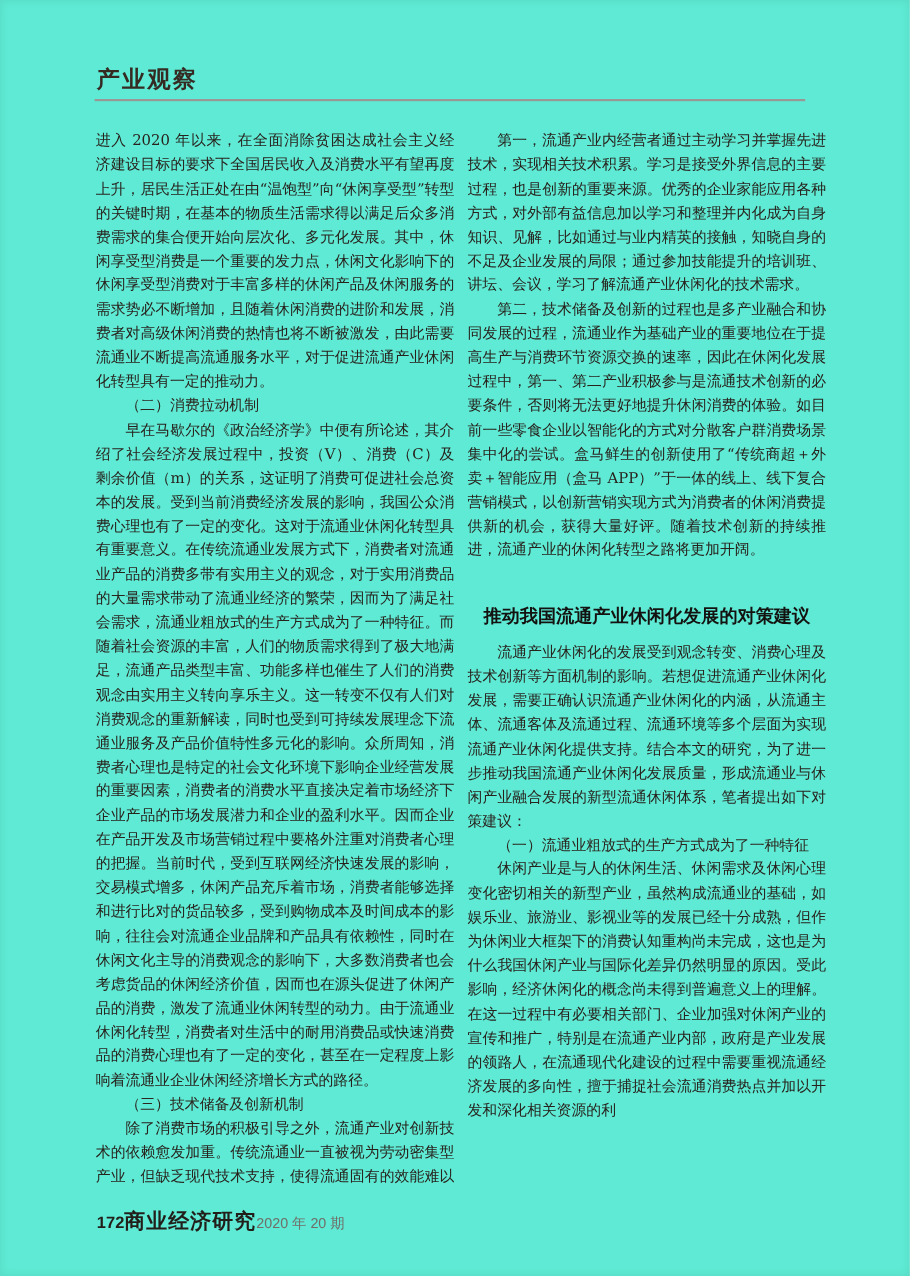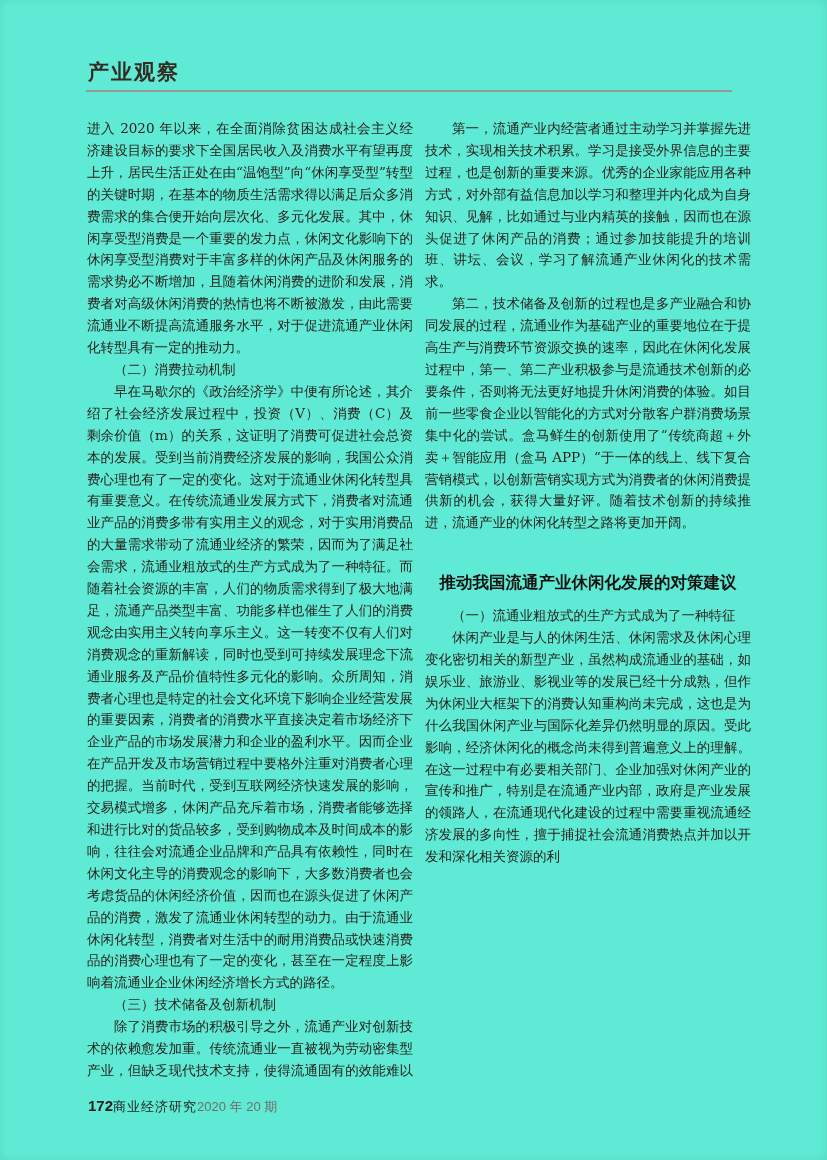--- a/index.html
+++ b/index.html
@@ -50,21 +50,21 @@
     font-family: "Liberation Sans", "DejaVu Sans", sans-serif;
     font-weight: bold; font-size: 16.5px; line-height: 24px;
     text-align: center; color: #141210;
   }
   .footer {
     position: absolute; left: 88px; top: 1097px;
     display: flex; align-items: baseline; 
     font-family: "Liberation Sans", "DejaVu Sans", sans-serif;
   }
   .footer .page-number { font-weight: bold; font-size: 15px; color: #221e1a; }
-  .footer .journal-name { font-weight: normal; font-size: 13px; color: #221e1a; letter-spacing: 1px; }
+  .footer .journal-name { font-weight: bold; font-size: 19px; color: #221e1a; letter-spacing: 1px; }
   .footer .issue-label { font-size: 13px; color: #716d68; }
 </style>
 </head>
 <body>
 
 <div class="page">
 
   <div class="header-label">产业观察</div>
   <div class="header-rule"></div>
 
@@ -72,23 +72,24 @@
 
     <div class="col">
       <p class="continued">进入 2020 年以来，在全面消除贫困达成社会主义经济建设目标的要求下全国居民收入及消费水平有望再度上升，居民生活正处在由“温饱型”向“休闲享受型”转型的关键时期，在基本的物质生活需求得以满足后众多消费需求的集合便开始向层次化、多元化发展。其中，休闲享受型消费是一个重要的发力点，休闲文化影响下的休闲享受型消费对于丰富多样的休闲产品及休闲服务的需求势必不断增加，且随着休闲消费的进阶和发展，消费者对高级休闲消费的热情也将不断被激发，由此需要流通业不断提高流通服务水平，对于促进流通产业休闲化转型具有一定的推动力。</p>
       <p class="subhead">（二）消费拉动机制</p>
       <p>早在马歇尔的《政治经济学》中便有所论述，其介绍了社会经济发展过程中，投资（V）、消费（C）及剩余价值（m）的关系，这证明了消费可促进社会总资本的发展。受到当前消费经济发展的影响，我国公众消费心理也有了一定的变化。这对于流通业休闲化转型具有重要意义。在传统流通业发展方式下，消费者对流通业产品的消费多带有实用主义的观念，对于实用消费品的大量需求带动了流通业经济的繁荣，因而为了满足社会需求，流通业粗放式的生产方式成为了一种特征。而随着社会资源的丰富，人们的物质需求得到了极大地满足，流通产品类型丰富、功能多样也催生了人们的消费观念由实用主义转向享乐主义。这一转变不仅有人们对消费观念的重新解读，同时也受到可持续发展理念下流通业服务及产品价值特性多元化的影响。众所周知，消费者心理也是特定的社会文化环境下影响企业经营发展的重要因素，消费者的消费水平直接决定着市场经济下企业产品的市场发展潜力和企业的盈利水平。因而企业在产品开发及市场营销过程中要格外注重对消费者心理的把握。当前时代，受到互联网经济快速发展的影响，交易模式增多，休闲产品充斥着市场，消费者能够选择和进行比对的货品较多，受到购物成本及时间成本的影响，往往会对流通企业品牌和产品具有依赖性，同时在休闲文化主导的消费观念的影响下，大多数消费者也会考虑货品的休闲经济价值，因而也在源头促进了休闲产品的消费，激发了流通业休闲转型的动力。由于流通业休闲化转型，消费者对生活中的耐用消费品或快速消费品的消费心理也有了一定的变化，甚至在一定程度上影响着流通业企业休闲经济增长方式的路径。</p>
       <p class="subhead">（三）技术储备及创新机制</p>
       <p>除了消费市场的积极引导之外，流通产业对创新技术的依赖愈发加重。传统流通业一直被视为劳动密集型产业，但缺乏现代技术支持，使得流通固有的效能难以发挥，继而影响工商企业资金周转速度。而以休闲经济为代表的现</p>
     </div>
 
     <div class="col">
-      <p>第一，流通产业内经营者通过主动学习并掌握先进技术，实现相关技术积累。学习是接受外界信息的主要过程，也是创新的重要来源。优秀的企业家能应用各种方式，对外部有益信息加以学习和整理并内化成为自身知识、见解，比如通过与业内精英的接触，因而也在源头促进了休闲产品的消费；通过参加技能提升的培训班、讲坛、会议，学习了解流通产业休闲化的技术需求。</p>
+      <p>第一，流通产业内经营者通过主动学习并掌握先进技术，实现相关技术积累。学习是接受外界信息的主要过程，也是创新的重要来源。优秀的企业家能应用各种方式，对外部有益信息加以学习和整理并内化成为自身知识、见解，比如通过与业内精英的接触，知晓自身的不足及企业发展的局限；通过参加技能提升的培训班、讲坛、会议，学习了解流通产业休闲化的技术需求。</p>
       <p>第二，技术储备及创新的过程也是多产业融合和协同发展的过程，流通业作为基础产业的重要地位在于提高生产与消费环节资源交换的速率，因此在休闲化发展过程中，第一、第二产业积极参与是流通技术创新的必要条件，否则将无法更好地提升休闲消费的体验。如目前一些零食企业以智能化的方式对分散客户群消费场景集中化的尝试。盒马鲜生的创新使用了“传统商超＋外卖＋智能应用（盒马 APP）”于一体的线上、线下复合营销模式，以创新营销实现方式为消费者的休闲消费提供新的机会，获得大量好评。随着技术创新的持续推进，流通产业的休闲化转型之路将更加开阔。</p>
       <h2 class="section-heading">推动我国流通产业休闲化发展的对策建议</h2>
+      <p>流通产业休闲化的发展受到观念转变、消费心理及技术创新等方面机制的影响。若想促进流通产业休闲化发展，需要正确认识流通产业休闲化的内涵，从流通主体、流通客体及流通过程、流通环境等多个层面为实现流通产业休闲化提供支持。结合本文的研究，为了进一步推动我国流通产业休闲化发展质量，形成流通业与休闲产业融合发展的新型流通休闲体系，笔者提出如下对策建议：</p>
       <p class="subhead">（一）流通业粗放式的生产方式成为了一种特征</p>
       <p>休闲产业是与人的休闲生活、休闲需求及休闲心理变化密切相关的新型产业，虽然构成流通业的基础，如娱乐业、旅游业、影视业等的发展已经十分成熟，但作为休闲业大框架下的消费认知重构尚未完成，这也是为什么我国休闲产业与国际化差异仍然明显的原因。受此影响，经济休闲化的概念尚未得到普遍意义上的理解。在这一过程中有必要相关部门、企业加强对休闲产业的宣传和推广，特别是在流通产业内部，政府是产业发展的领路人，在流通现代化建设的过程中需要重视流通经济发展的多向性，擅于捕捉社会流通消费热点并加以开发和深化相关资源的利</p>
     </div>
 
   </div>
 
   <div class="footer">
     <span class="page-number">172</span>
     <span class="journal-name">商业经济研究</span>
     <span class="issue-label">2020 年 20 期</span>

